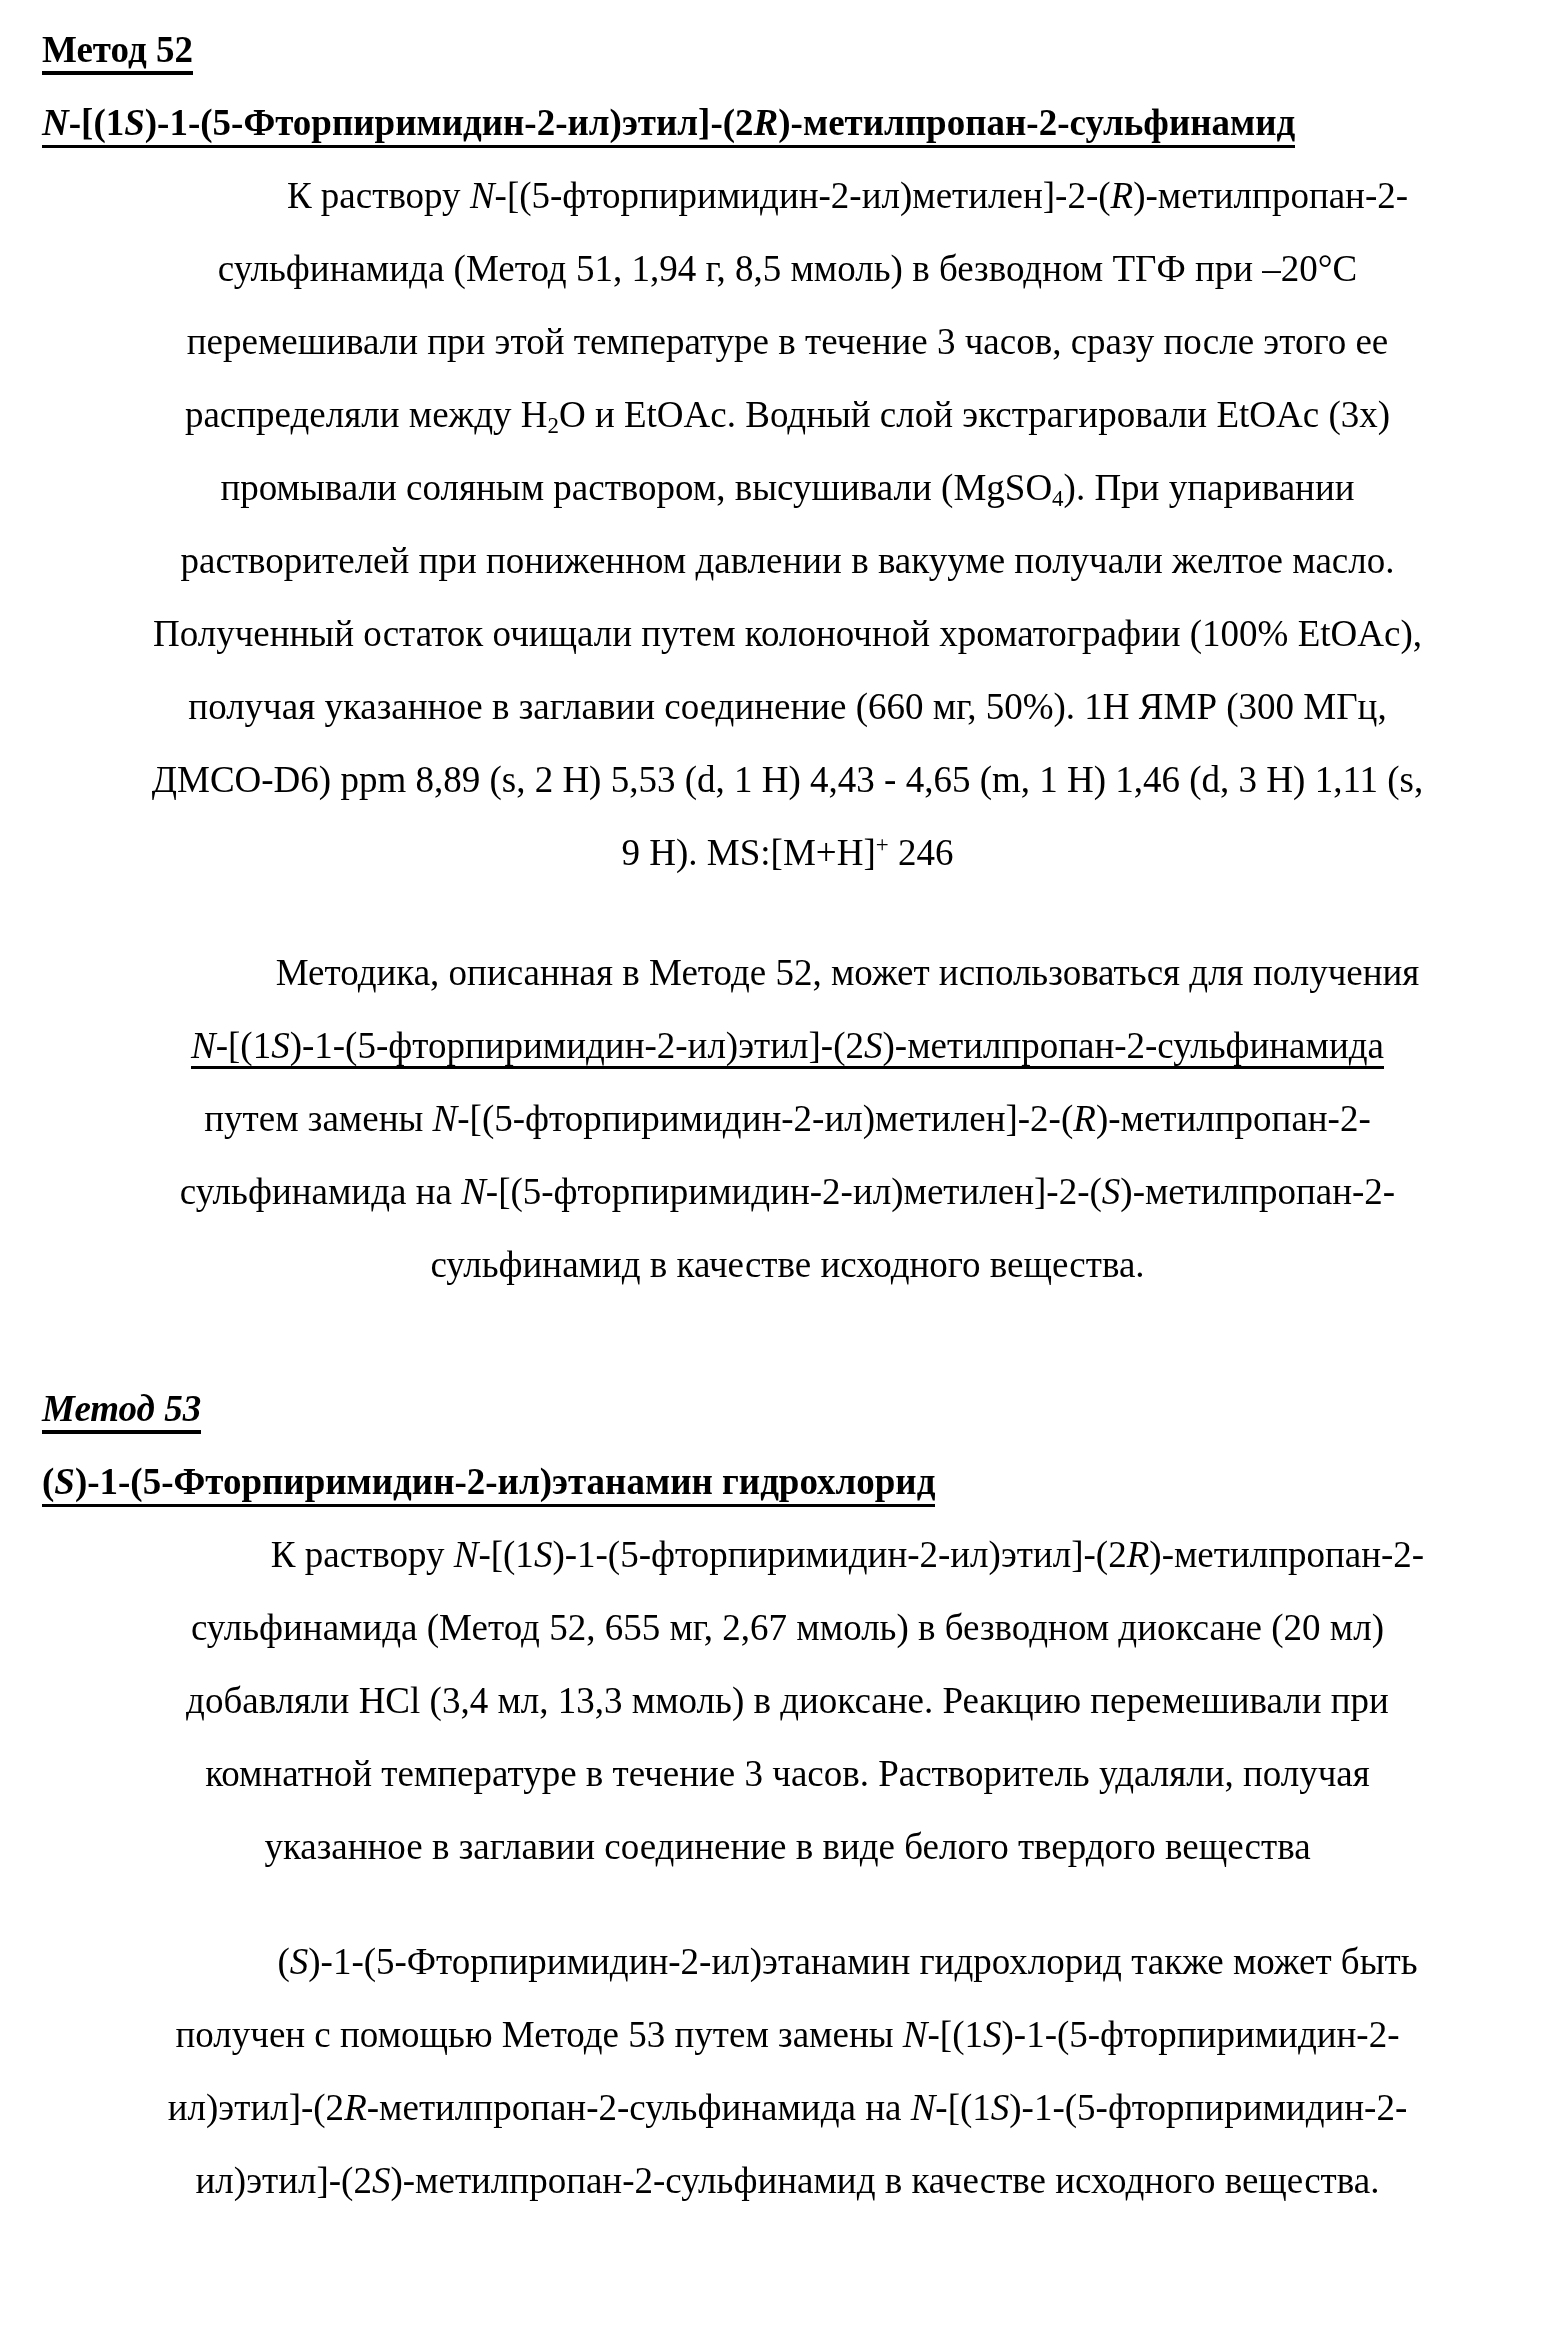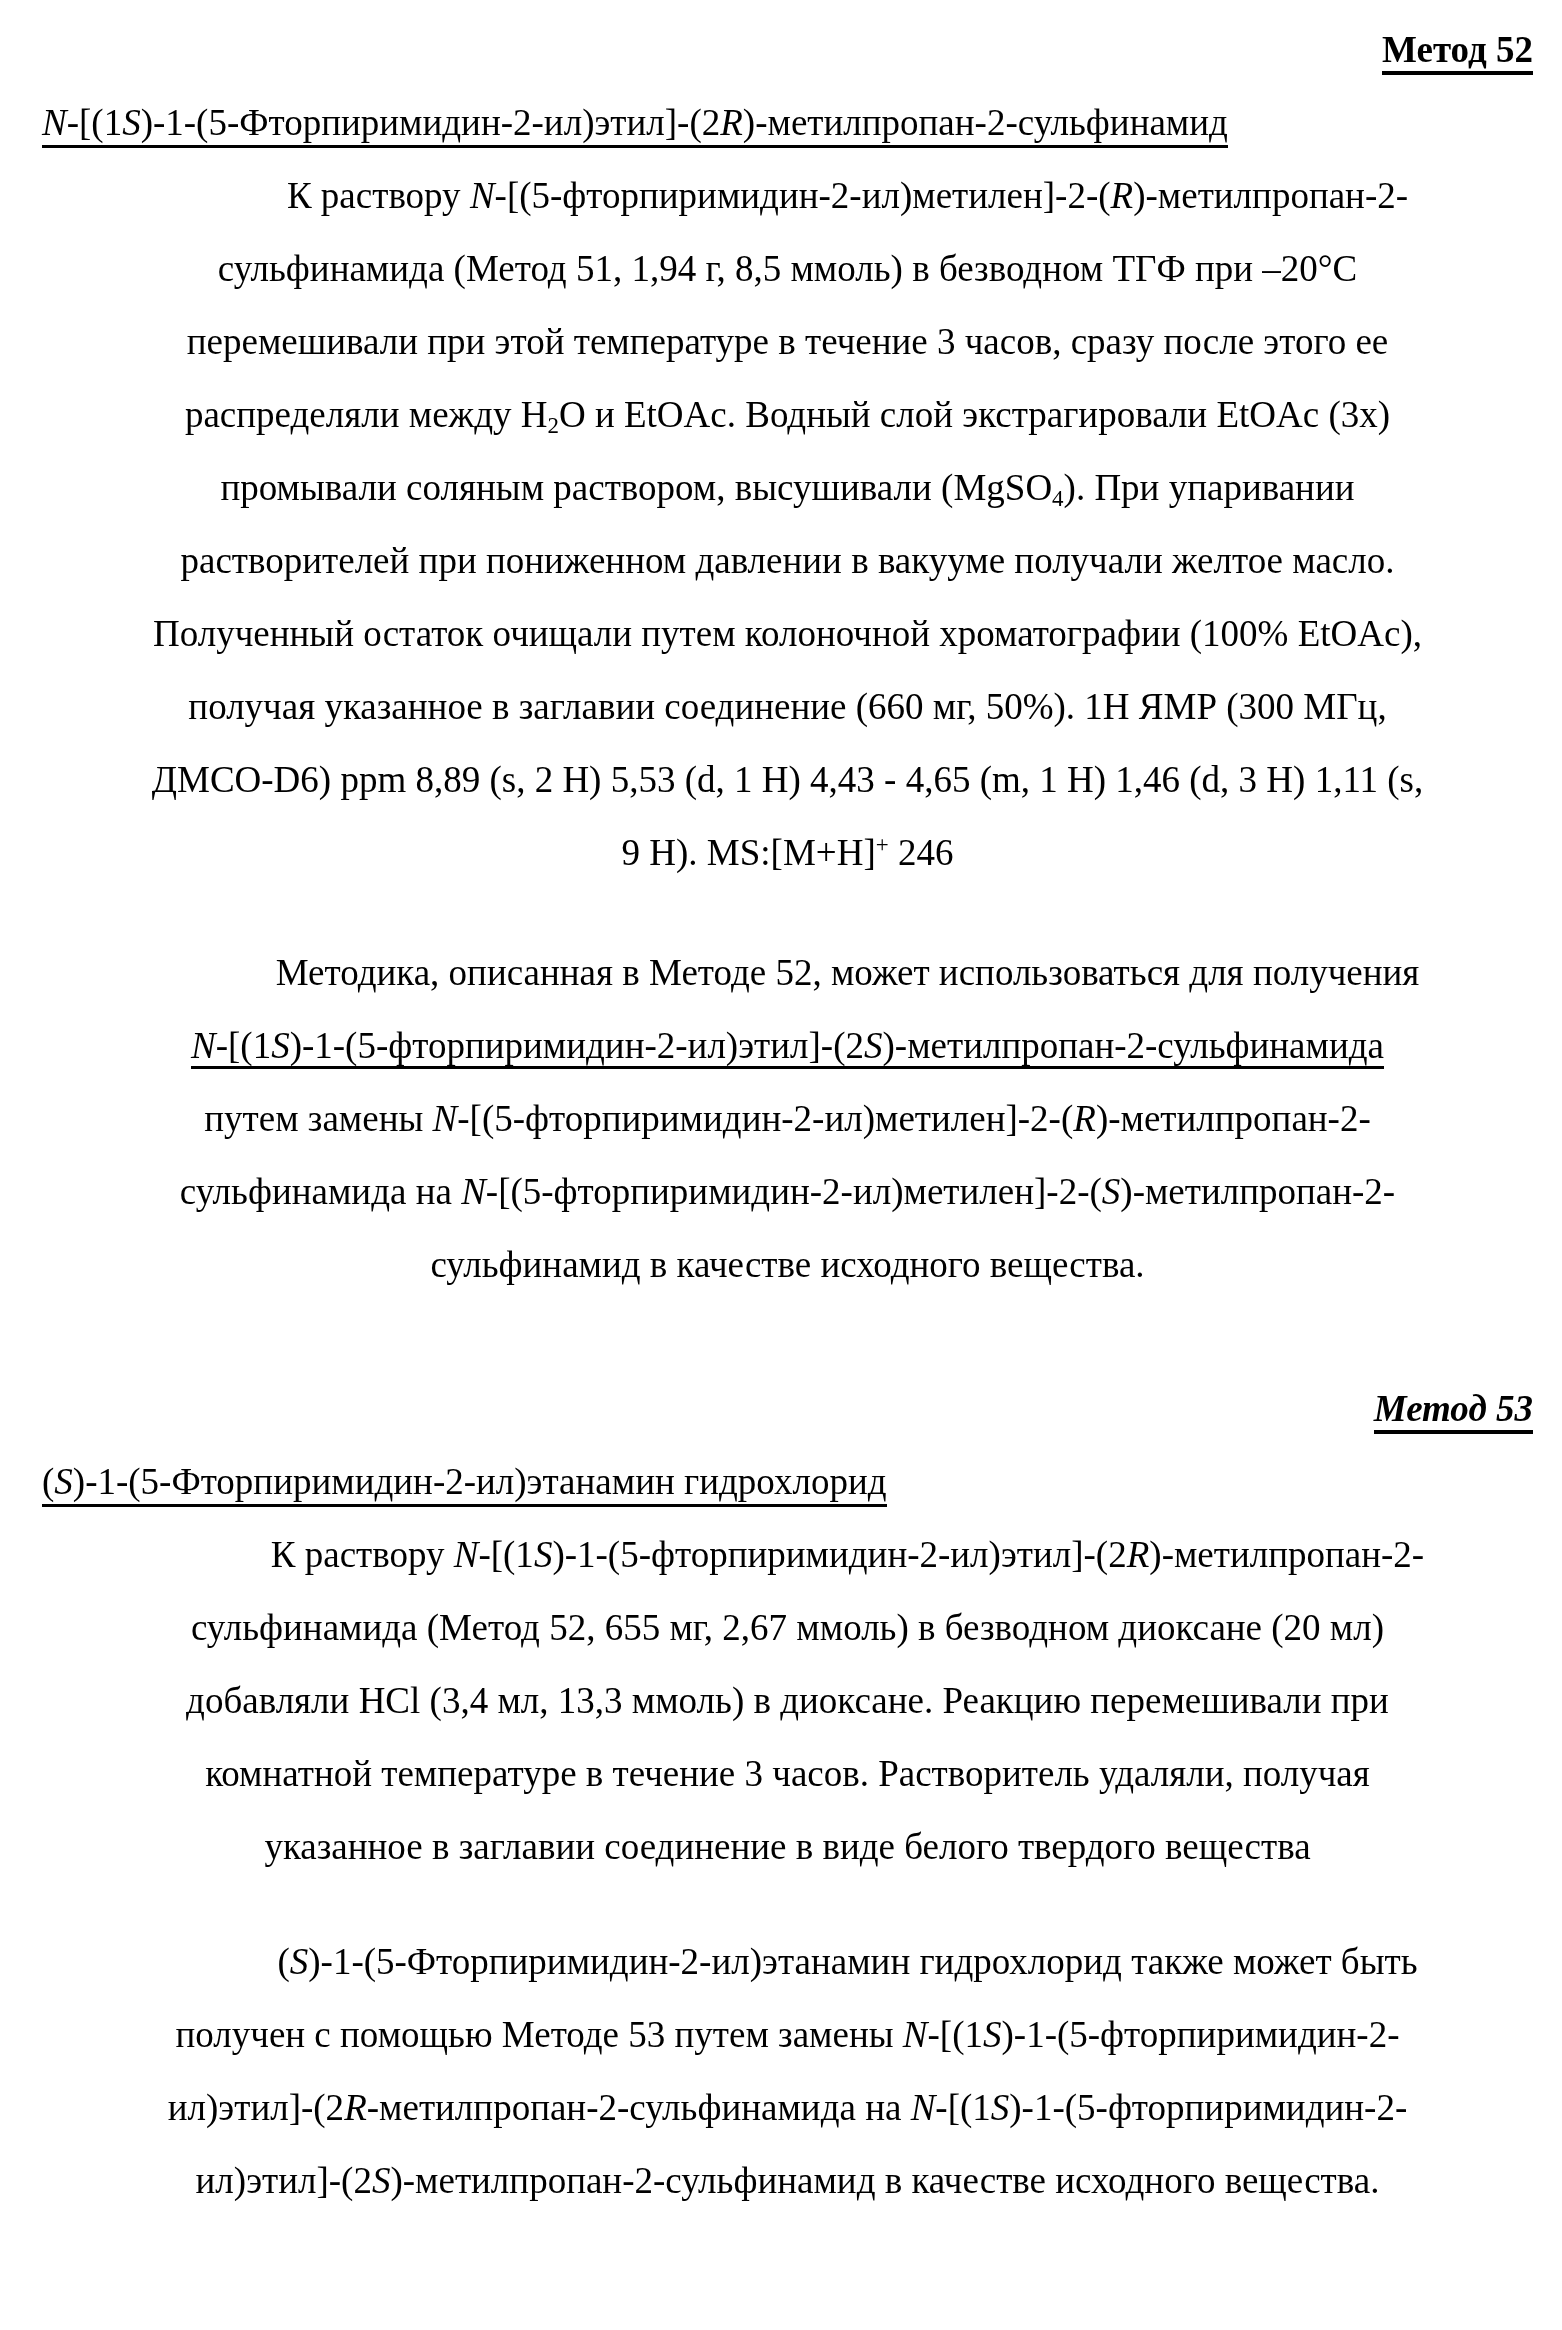--- a/index.html
+++ b/index.html
@@ -19,27 +19,27 @@
     font-family: "Liberation Serif", "DejaVu Serif", serif;
     font-size: 37px;
     line-height: 73px;
   }
   .block { margin: 0; }
   
   .page > .block:nth-child(4) { margin-top: 47px; }
   .page > .block:nth-child(5) { margin-top: 71px; font-style: italic; }
   .page > .block:nth-child(8) { margin-top: 42px; }
 
-  .heading { height: 73px; white-space: nowrap; text-align: right; }
+  .heading { height: 73px; white-space: nowrap; }
   .heading .htext {
     font-weight: bold;
     border-bottom: 4.9px solid #000;
     padding-bottom: 0.8px;
   }
-  .title { height: 73px; white-space: nowrap; }
+  .title { height: 73px; white-space: nowrap; font-weight: bold; }
   .title .ttext {
     border-bottom: 3.2px solid #000;
     padding-bottom: 2.4px;
   }
   .paragraph .line {
     height: 73px;
     white-space: nowrap;
     text-align: center;
   }
   .paragraph.indent .line:first-child { padding-left: 120px; }

